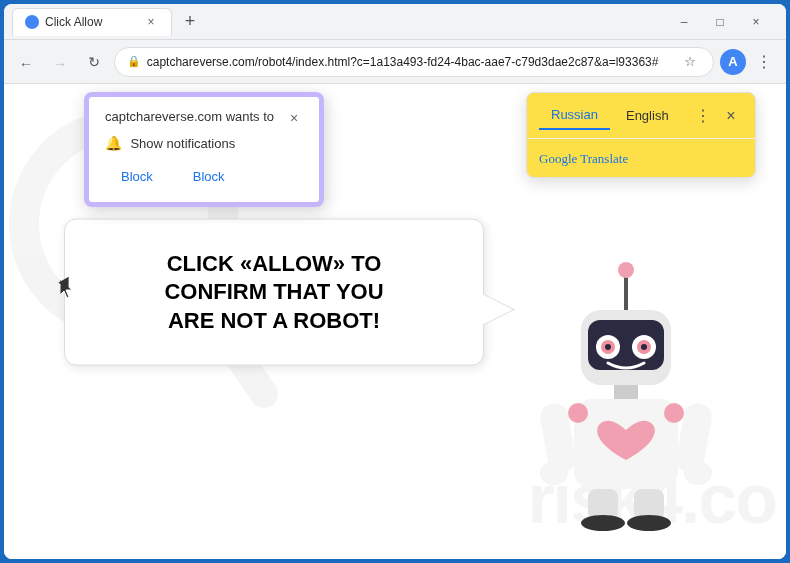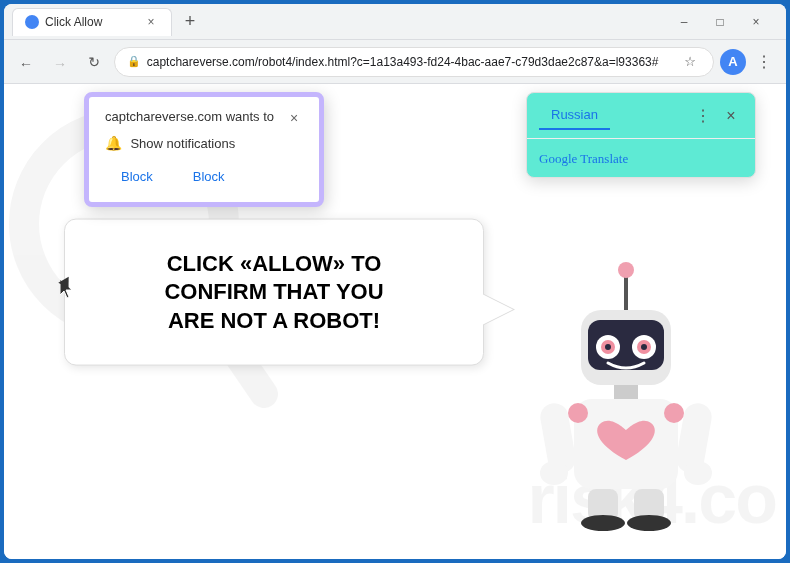--- a/index.html
+++ b/index.html
@@ -397,21 +397,21 @@
       border-radius: 4px;
       font-weight: 400;
       text-align: right;
     }
 
     
     .translation-popup {
       position: absolute;
       top: 8px;
       right: 30px;
-      background: #5eead4;
+      background: #fde047;
       border: 1px solid #e0e0e0;
       border-radius: 8px;
       padding: 0;
       width: 230px;
       box-shadow: 0 4px 16px rgba(0,0,0,0.15);
       z-index: 10;
       overflow: hidden;
     }
 
     .translation-header {
@@ -620,20 +620,21 @@
       </div>
       <div class="popup-actions">
         <button class="allow-btn">Block</button>
         <button class="block-btn">Block</button>
       </div>
     </div>
 
     <div class="translation-popup">
       <div class="translation-header">
         <button class="lang-tab active">Russian</button>
+        <button class="lang-tab">English</button>
         <button class="translation-menu-btn">⋮</button>
         <button class="translation-close-btn">×</button>
       </div>
       <div class="translation-body">
         <a class="google-translate-link">Google Translate</a>
       </div>
     </div>
 
   </div>
 </div>

